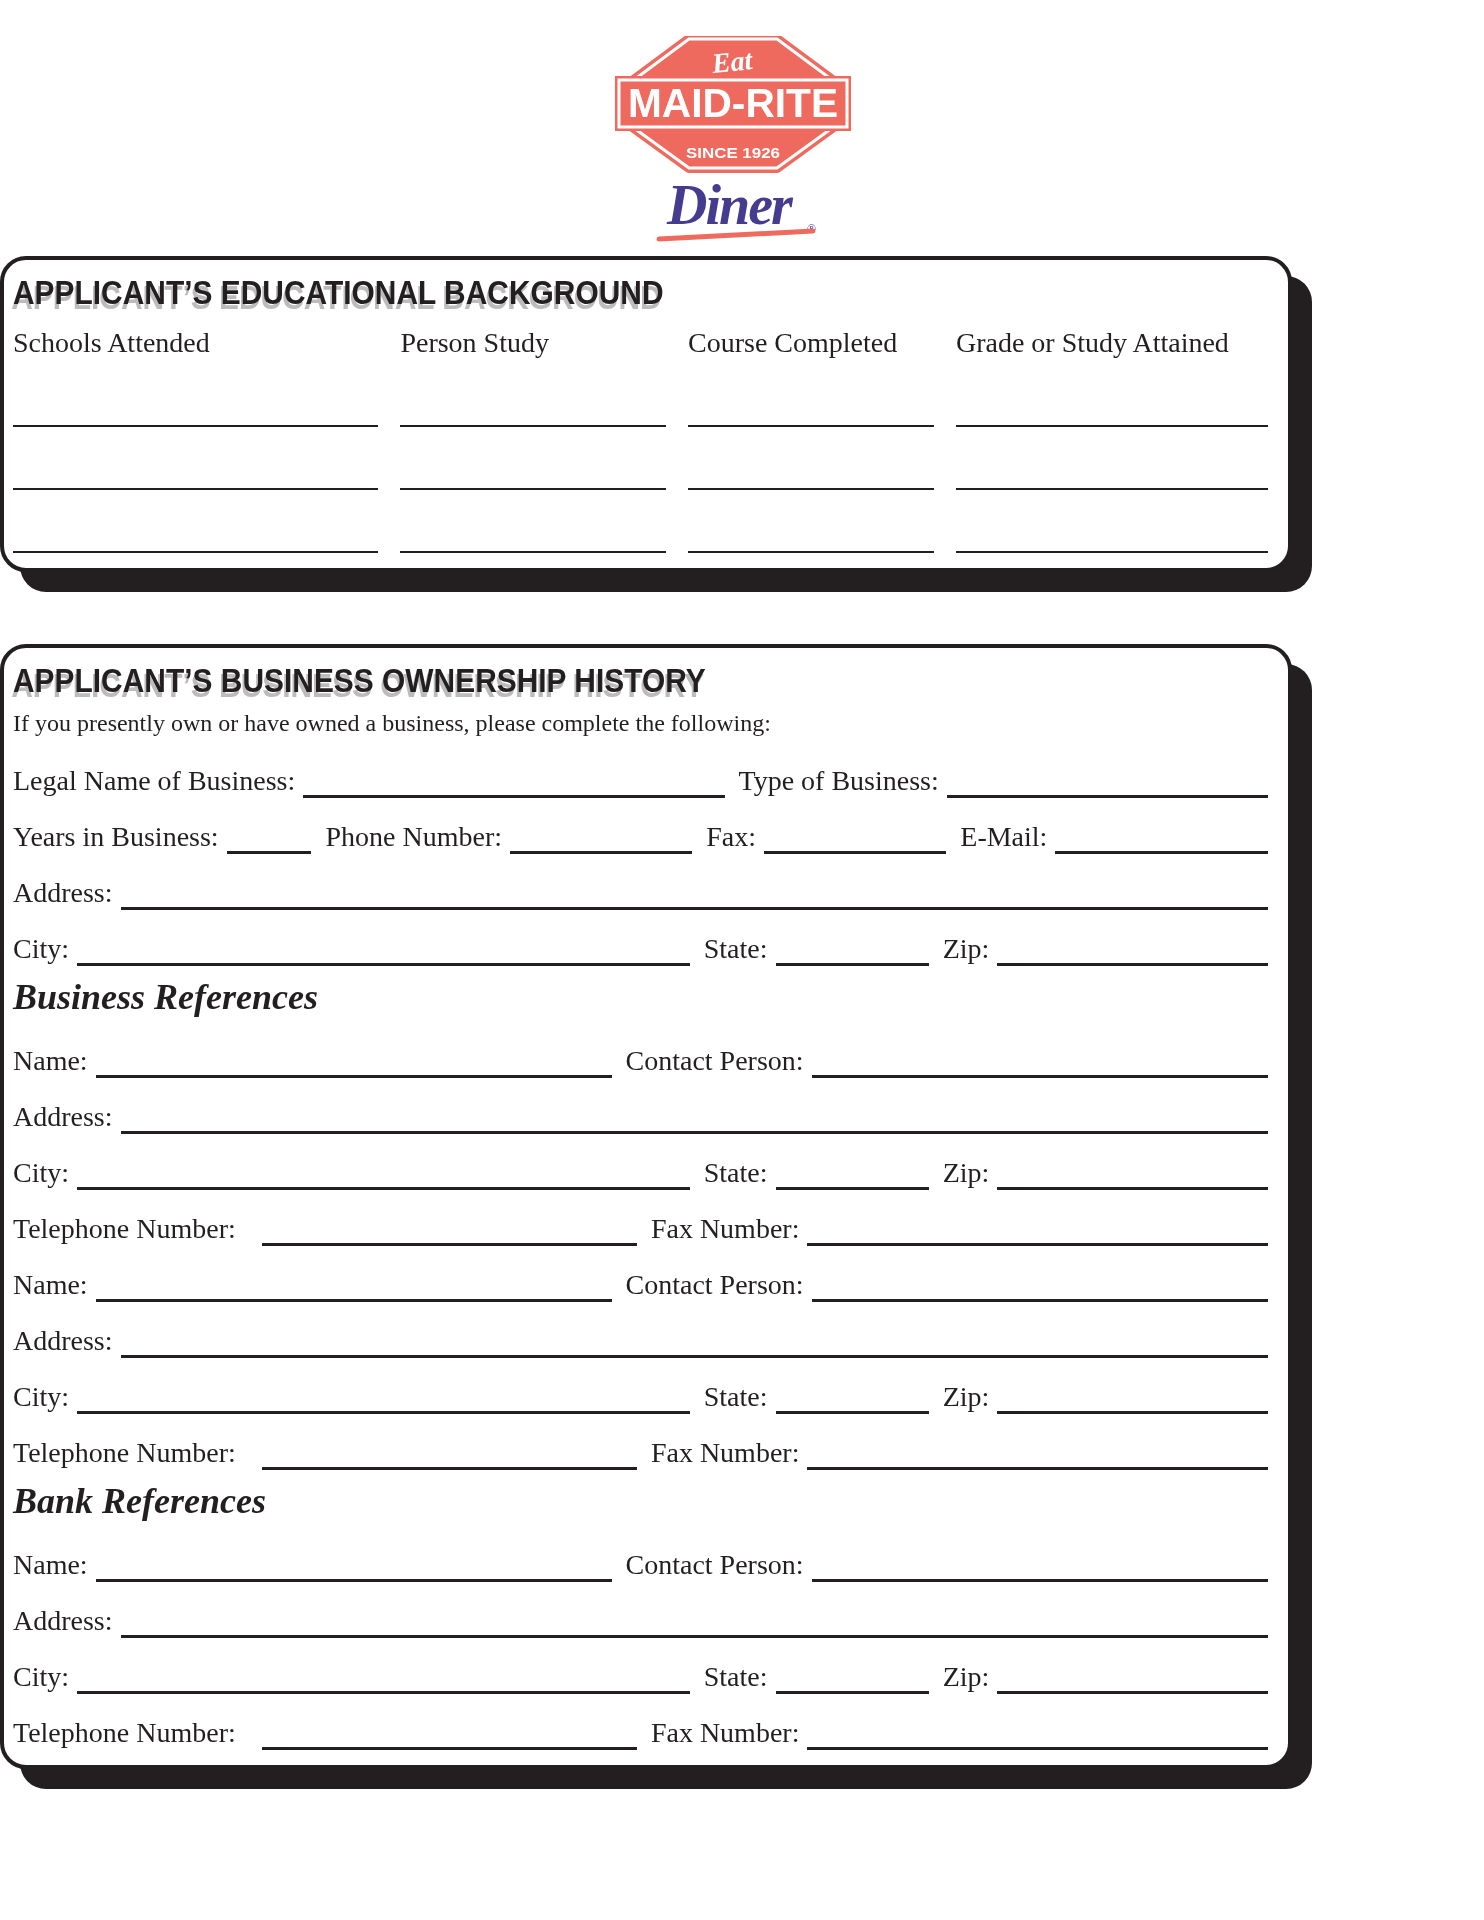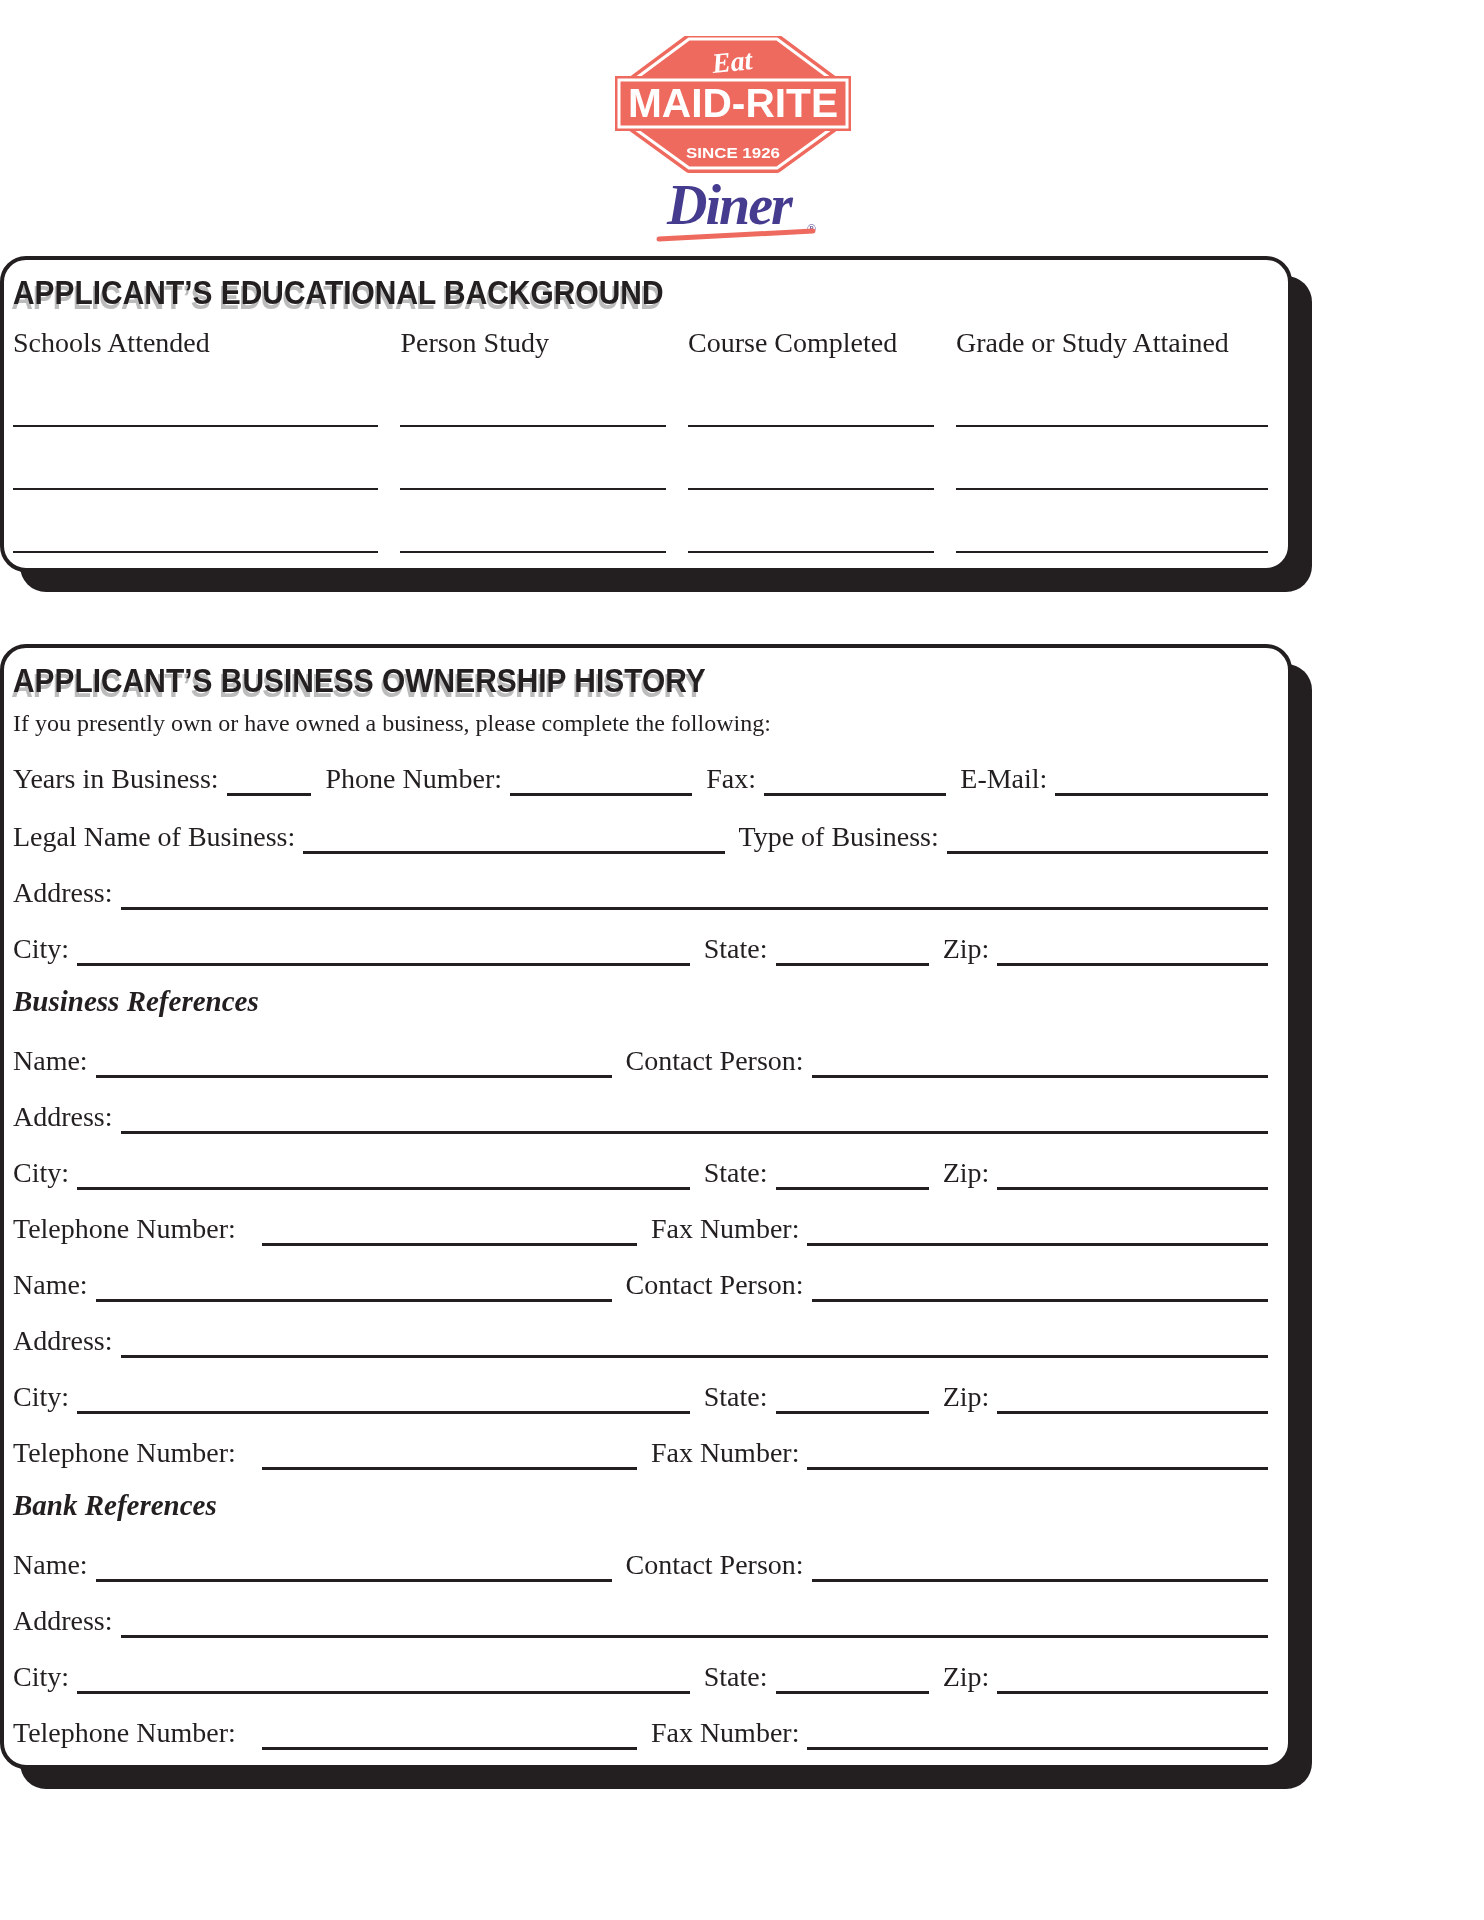--- a/index.html
+++ b/index.html
@@ -53,21 +53,21 @@
   
   .intro{margin:6px 0 0 0;font-size:24px;line-height:34px;}
   .form-row{display:flex;align-items:flex-end;height:56px;}
   .form-row.first{height:58px;}
   .lbl{font-size:28px;line-height:1;padding-bottom:3px;white-space:nowrap;}
   .ml{margin-left:14px;}
   .fill-line{border-bottom:3px solid #231f20;height:30px;margin-left:8px;flex-grow:1;}
   .gap-left{margin-left:26px;}
   .ref-heading{
     height:52px;display:flex;align-items:flex-end;
-    font-size:29px;font-weight:bold;font-style:italic;
+    font-size:36px;font-weight:bold;font-style:italic;
     padding-bottom:4px;
   }
 </style>
 </head>
 <body>
 
 <div class="page">
 
   <div class="logo-wrap">
     <svg viewBox="0 0 240 208" width="240" height="208">
@@ -109,38 +109,38 @@
       <span class="cell-line"></span>
       <span class="cell-line"></span>
       <span class="cell-line"></span>
     </div>
   </section>
 
   <section class="panel panel-biz">
     <h2 class="sec-title">APPLICANT’S BUSINESS OWNERSHIP HISTORY</h2>
     <p class="intro">If you presently own or have owned a business, please complete the following:</p>
 
+    <div class="form-row first">
+      <span class="lbl">Legal Name of Business:</span>
+      <span class="fill-line" style="flex-grow:4.0"></span>
+      <span class="lbl ml">Type of Business:</span>
+      <span class="fill-line" style="flex-grow:3.05"></span>
+    </div>
+
     <div class="form-row">
       <span class="lbl">Years in Business:</span>
       <span class="fill-line" style="flex-grow:0.81"></span>
       <span class="lbl ml">Phone Number:</span>
       <span class="fill-line" style="flex-grow:1.74"></span>
       <span class="lbl ml">Fax:</span>
       <span class="fill-line" style="flex-grow:1.74"></span>
       <span class="lbl ml">E-Mail:</span>
       <span class="fill-line" style="flex-grow:2.03"></span>
     </div>
 
-    <div class="form-row first">
-      <span class="lbl">Legal Name of Business:</span>
-      <span class="fill-line" style="flex-grow:4.0"></span>
-      <span class="lbl ml">Type of Business:</span>
-      <span class="fill-line" style="flex-grow:3.05"></span>
-    </div>
-
     <div class="form-row">
       <span class="lbl">Address:</span>
       <span class="fill-line"></span>
     </div>
 
     <div class="form-row">
       <span class="lbl">City:</span>
       <span class="fill-line" style="flex-grow:6.0"></span>
       <span class="lbl ml">State:</span>
       <span class="fill-line" style="flex-grow:1.5"></span>

